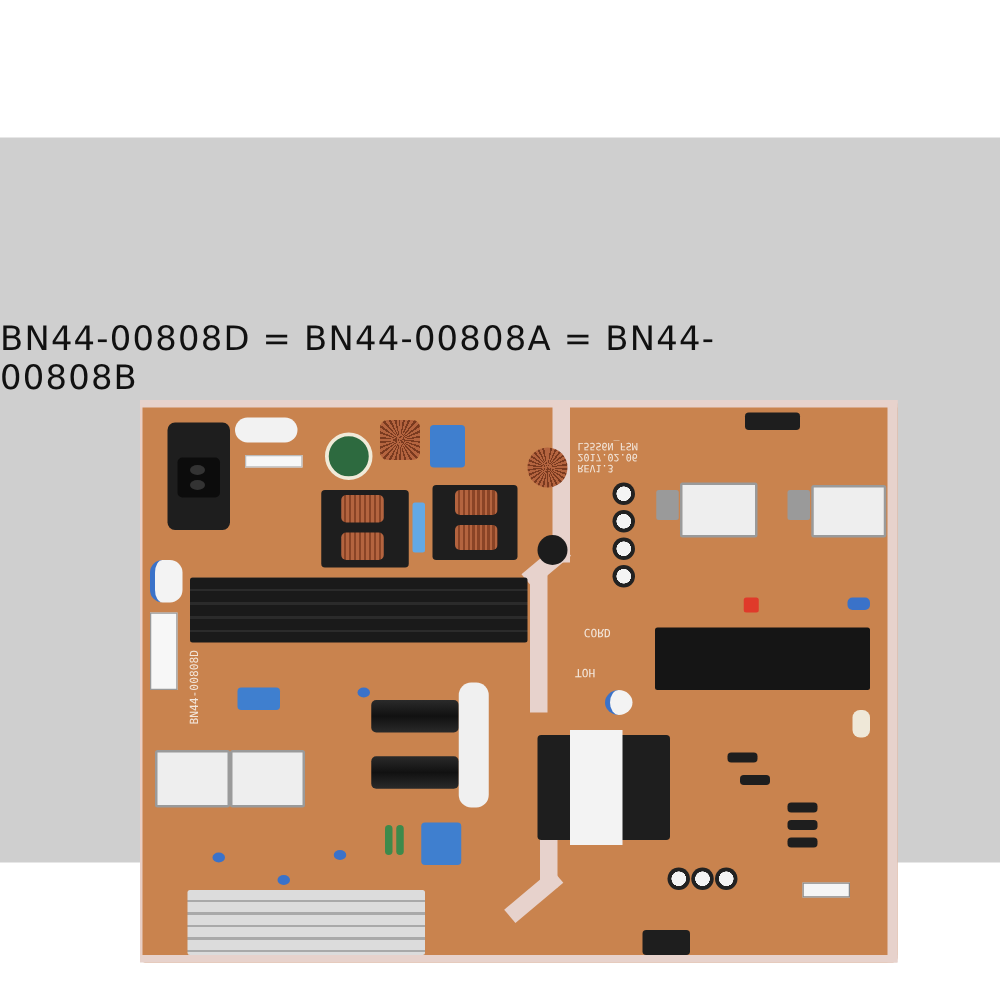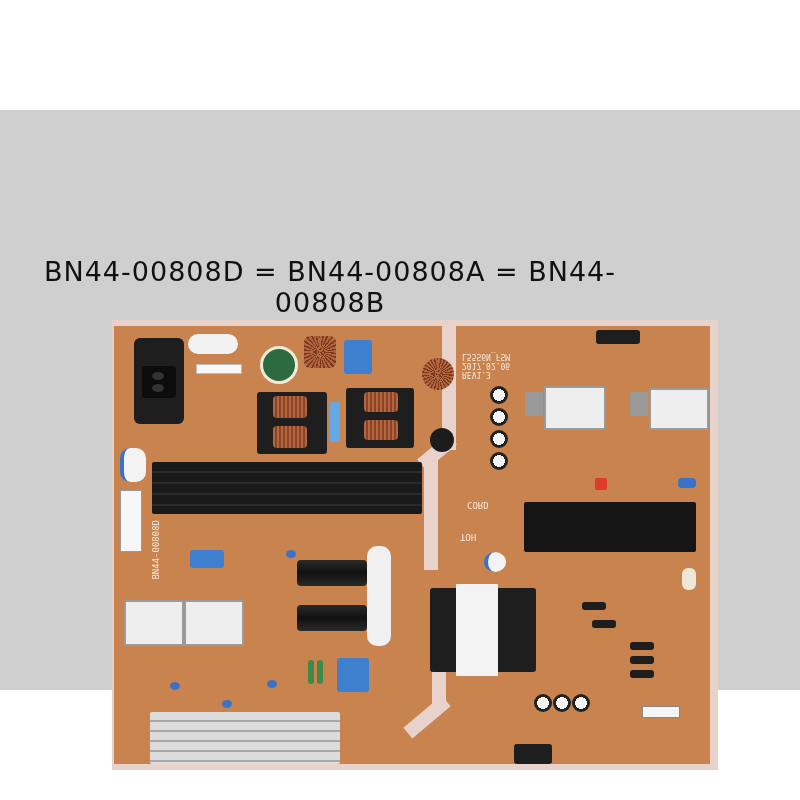--- a/index.html
+++ b/index.html
@@ -1,18 +1,18 @@
 <!DOCTYPE html>
 <html><head>
 <meta charset="utf-8">
 <style>
   html,body{margin:0;padding:0;}
   body{width:800px;height:800px;background:#ffffff;position:relative;overflow:hidden;font-family:"DejaVu Sans",sans-serif;}
   .photo{position:absolute;left:0;top:110px;width:800px;height:580px;background:#cfcfcf;}
-  .title{position:absolute;left:0;top:146px;width:660px;text-align:center;font-size:27px;letter-spacing:1px;color:#111;font-family:"DejaVu Sans",sans-serif;}
+  .title{position:absolute;left:0;top:146px;width:660px;text-align:left;font-size:27px;letter-spacing:1px;color:#111;font-family:"DejaVu Sans",sans-serif;}
   .board{position:absolute;left:112px;top:210px;width:606px;height:450px;background:#c9834e;border-radius:4px;box-shadow:0 0 0 2px #e8cfc6 inset;}
   .edge{position:absolute;background:#e7d2cc;}
   .abs{position:absolute;}
   .heatsink-black{background:repeating-linear-gradient(180deg,#1a1a1a 0 9px,#2b2b2b 9px 11px);border-radius:2px;}
   .heatsink-silver{background:repeating-linear-gradient(180deg,#dcdcdc 0 8px,#a9a9a9 8px 10px);border-radius:2px;}
   .coil{background:repeating-linear-gradient(90deg,#b4643f 0 2px,#8a4426 2px 4px);border-radius:4px;}
   .xf-white{background:#eeeeee;border:2px solid #9a9a9a;border-radius:2px;}
   .core-black{background:#1e1e1e;border-radius:3px;}
   .cap-blue{background:#3f7fcf;border-radius:3px;}
   .ecap{background:radial-gradient(circle,#f4f4f4 45%,#222 47%);border-radius:50%;}

